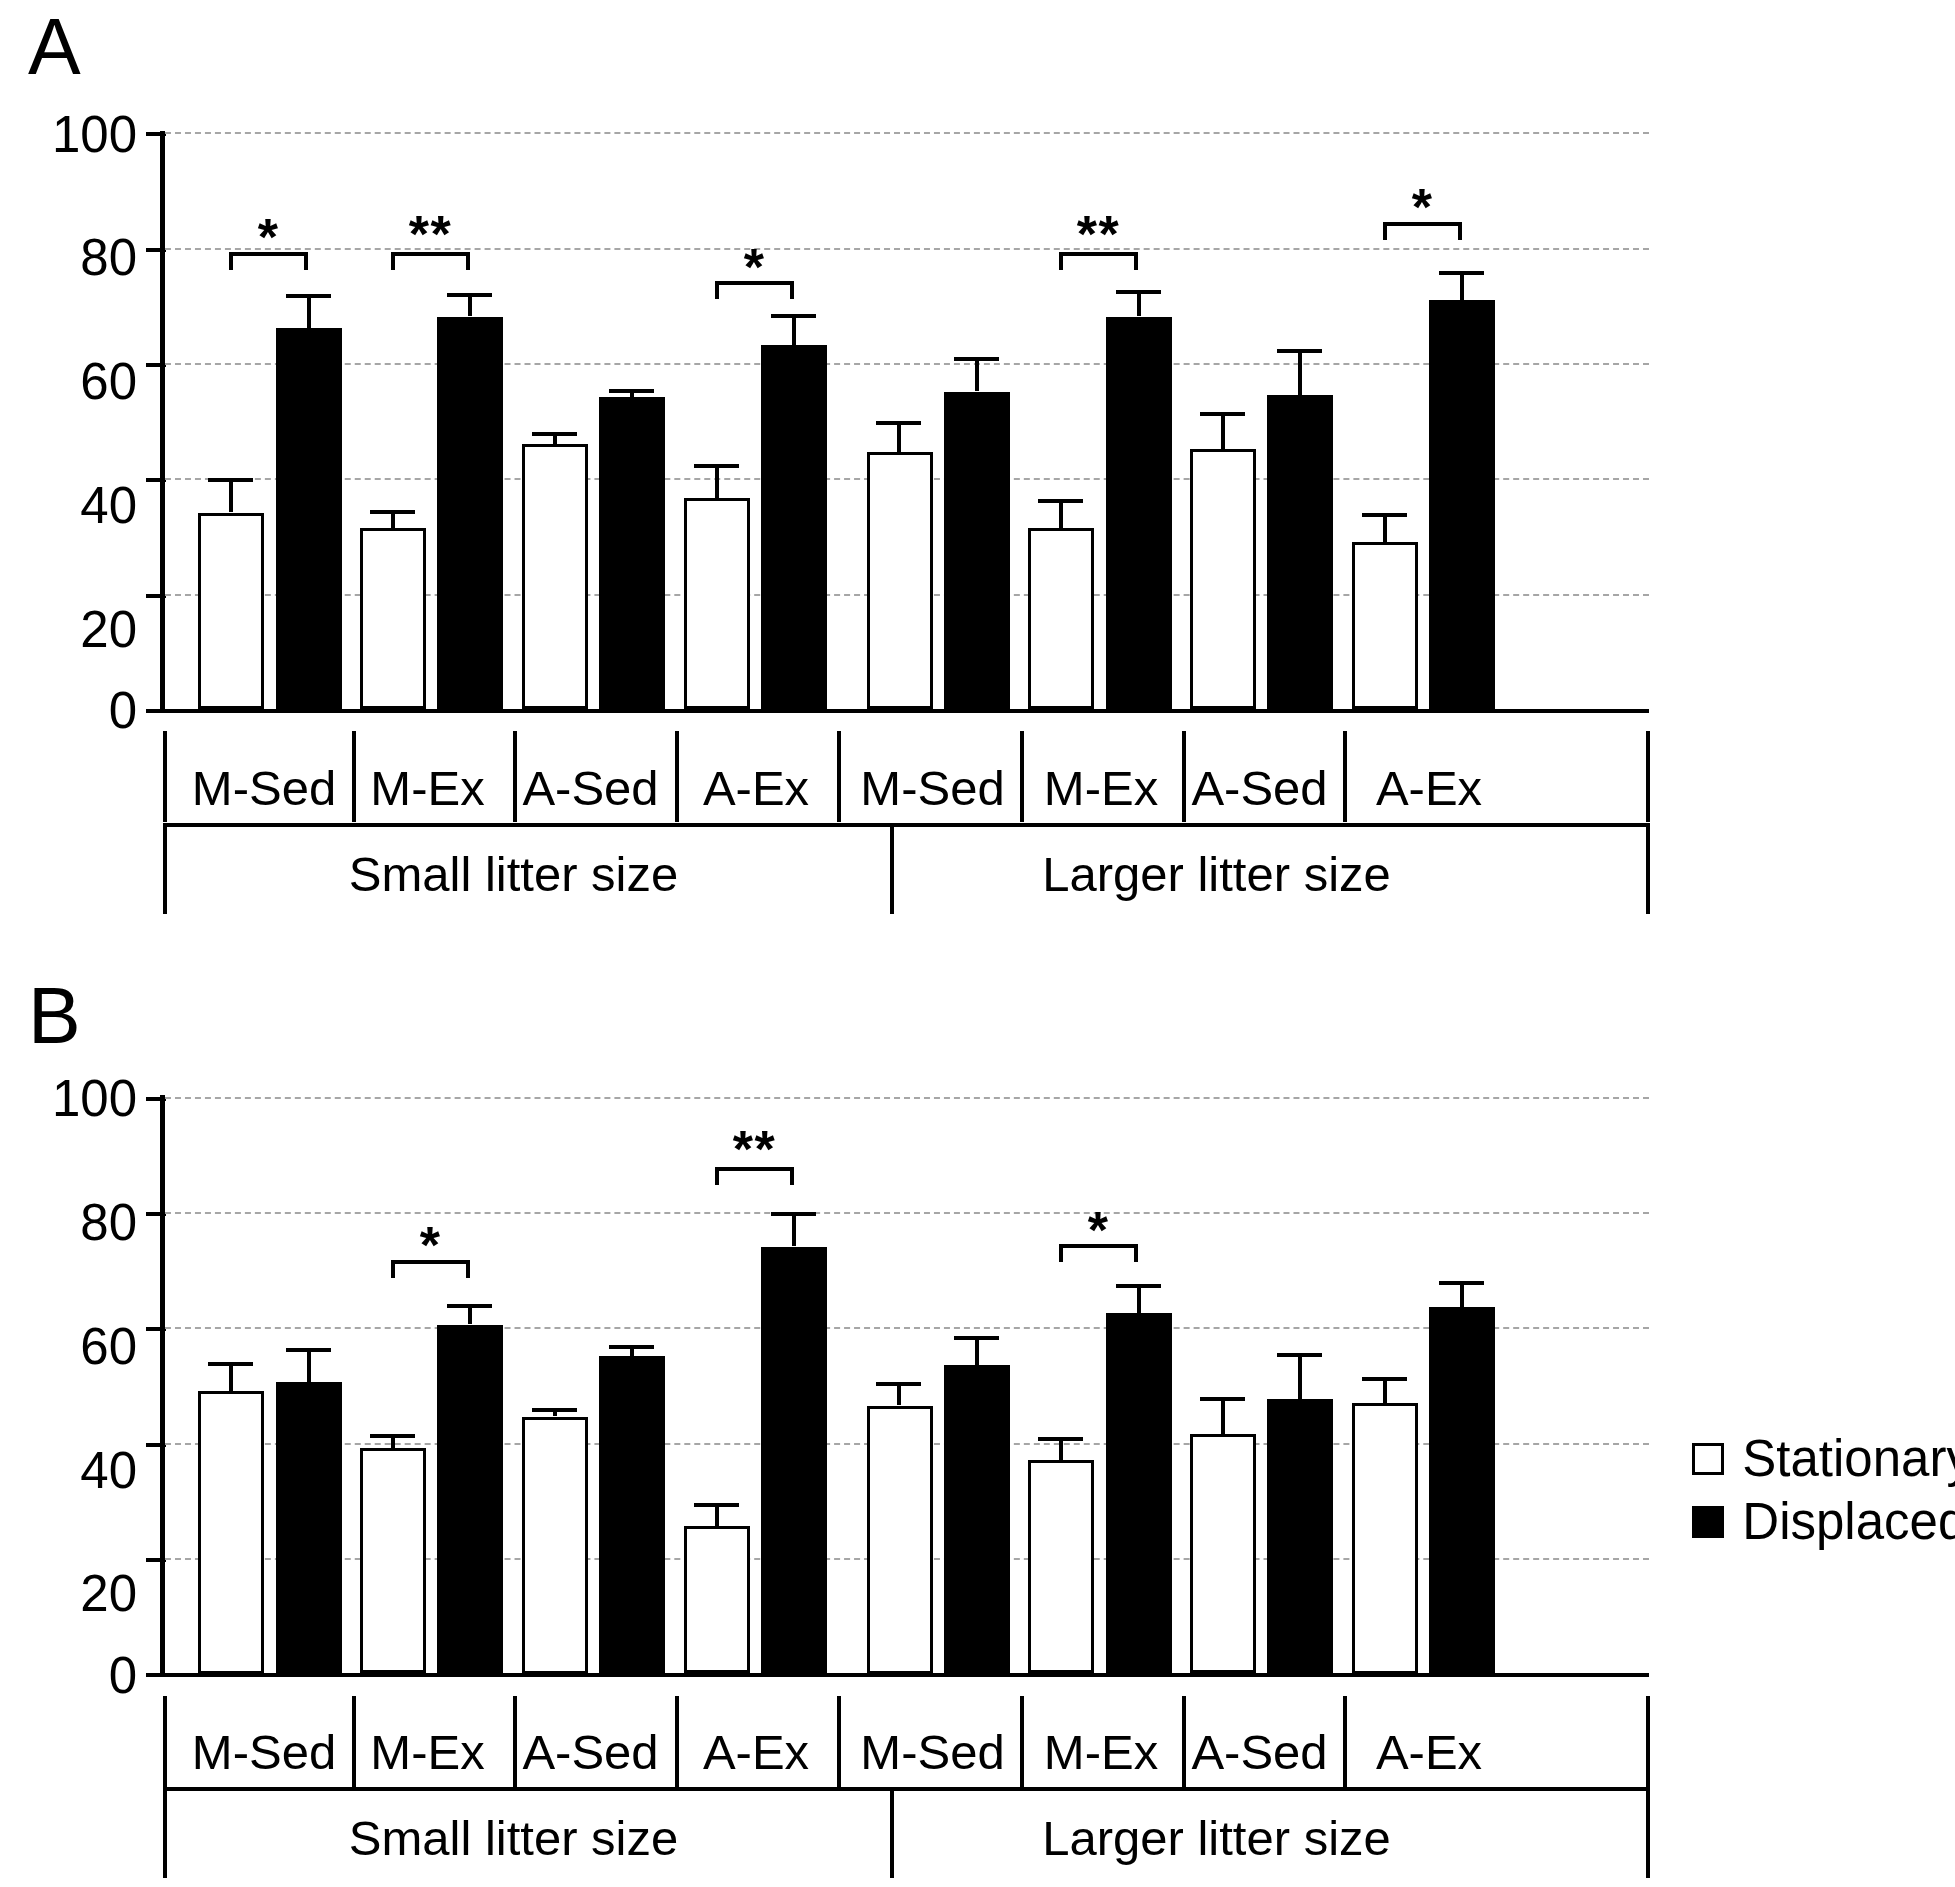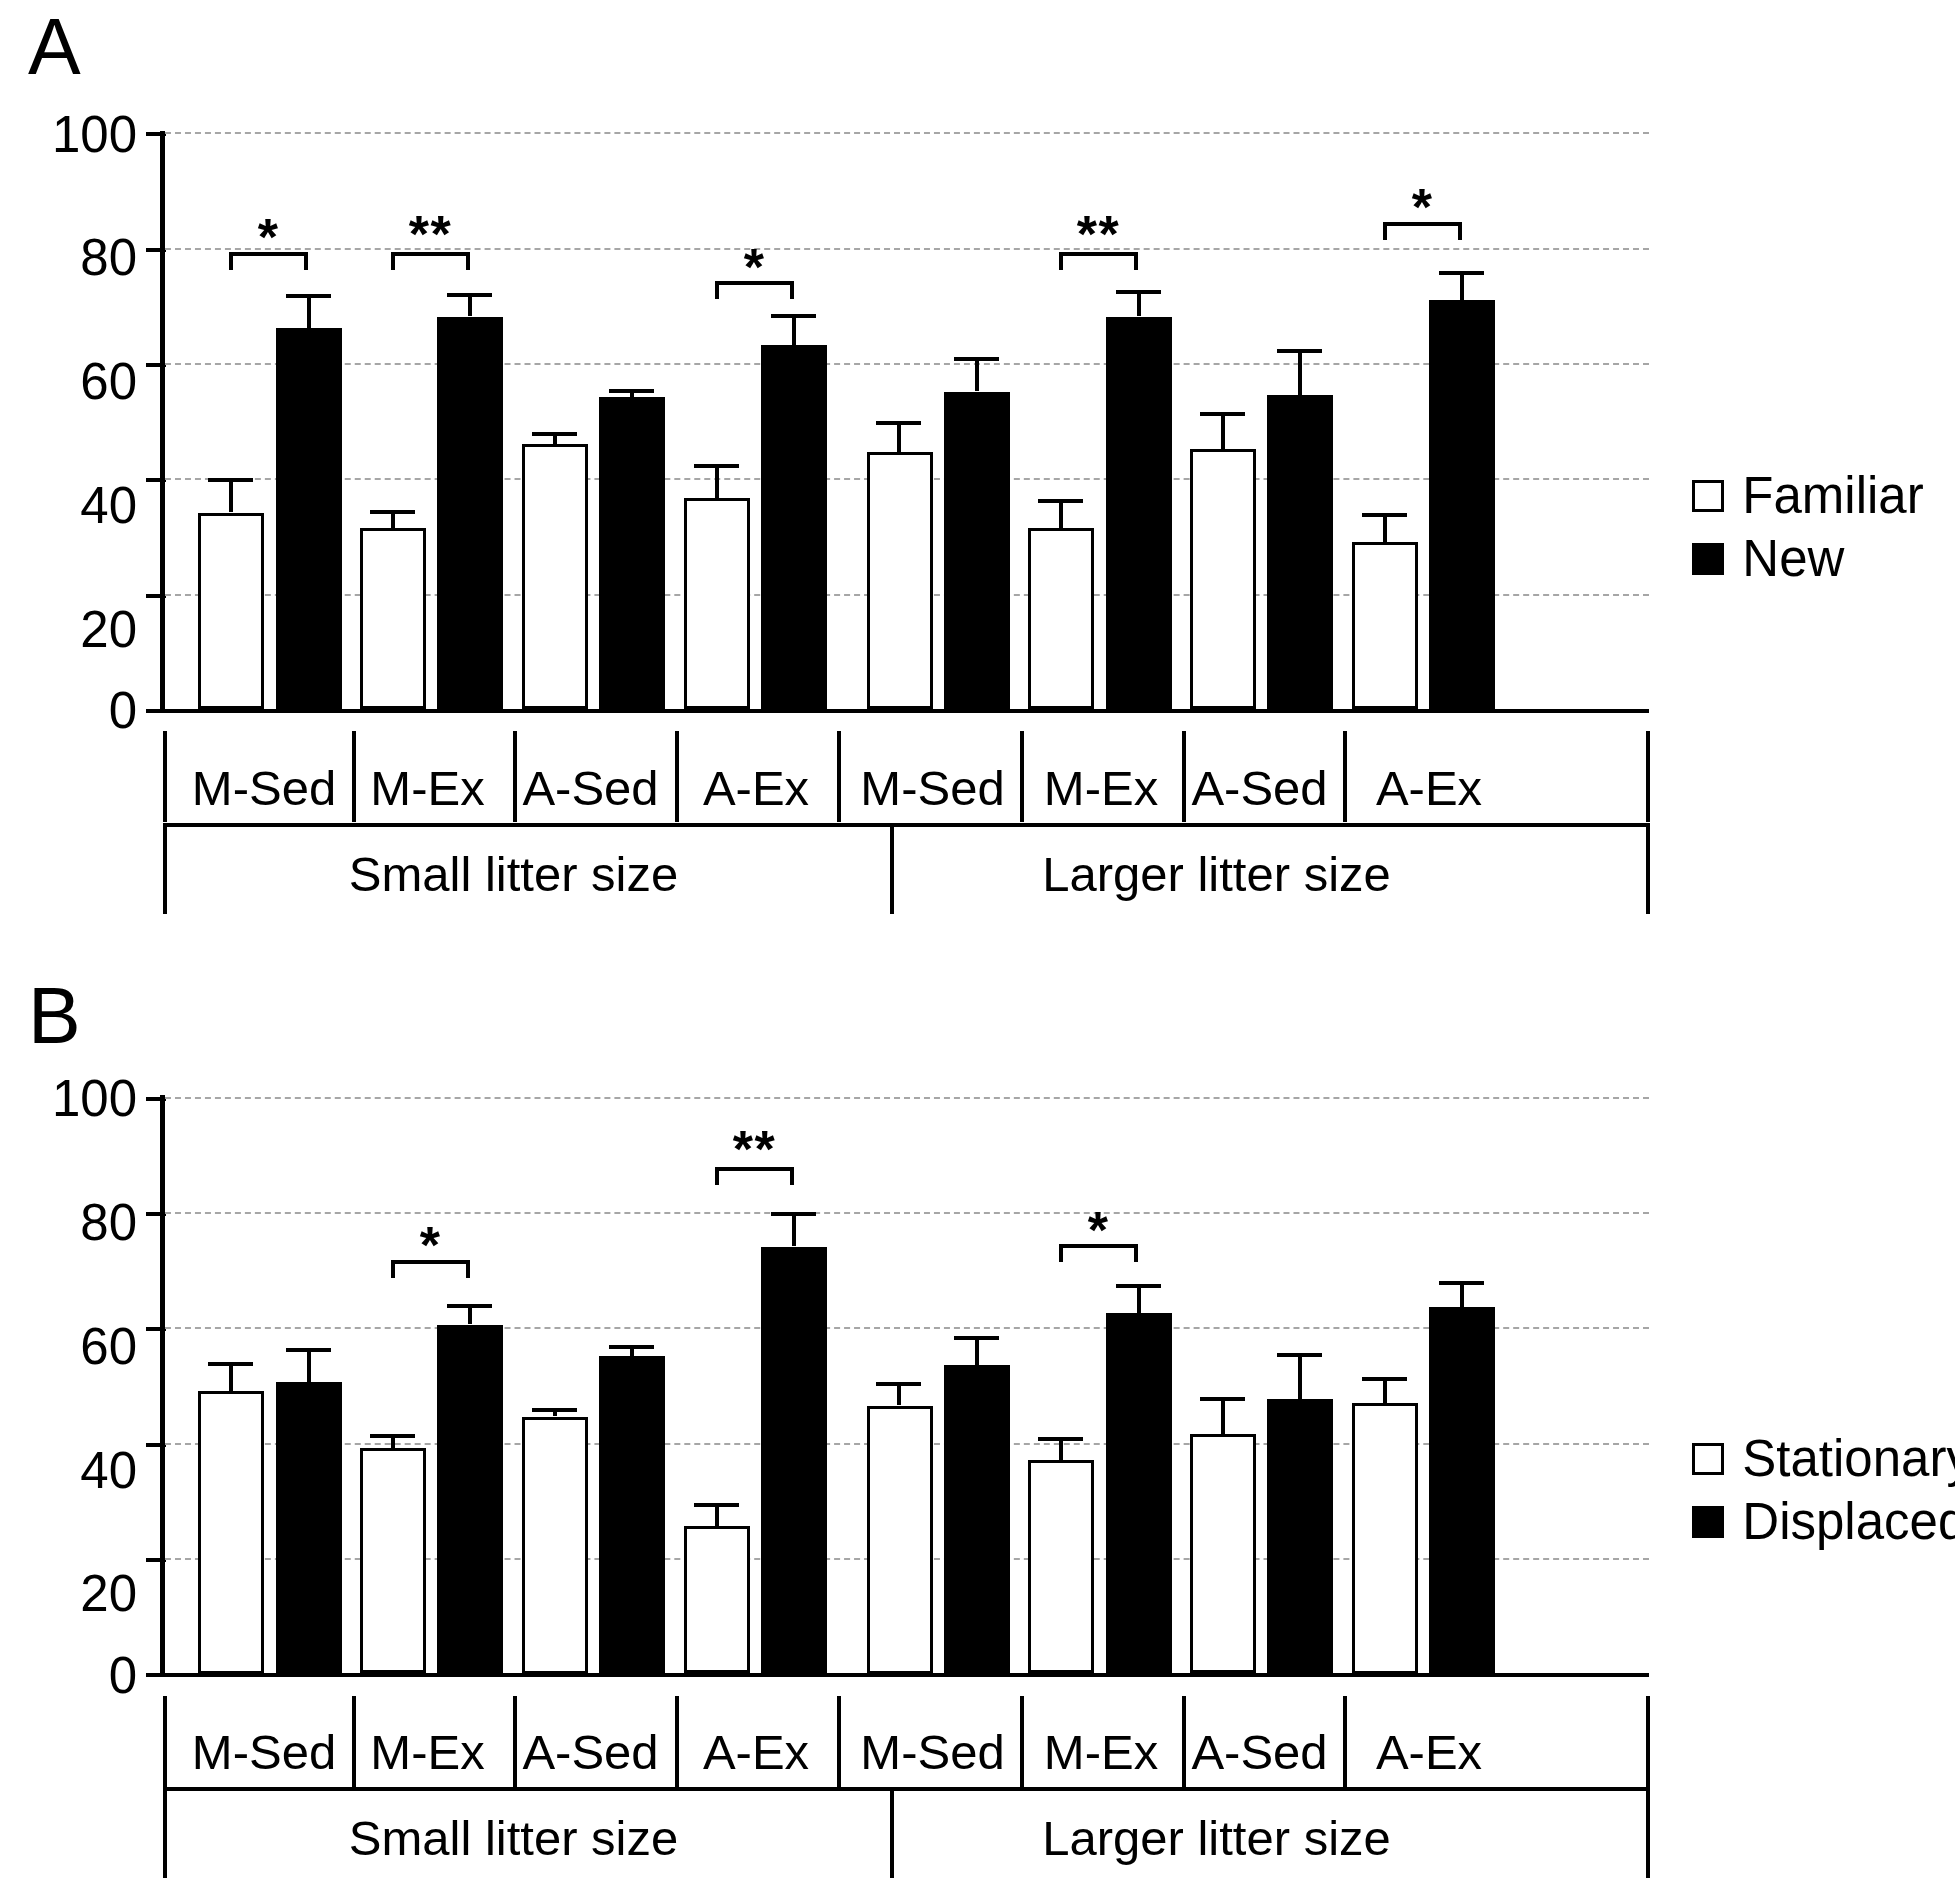--- a/index.html
+++ b/index.html
@@ -261,30 +261,20 @@
     <div class="sep-line" style="left:1343px; top:731px; height:91px;"></div>
     <div class="sep-line" style="left:1646px; top:731px; height:91px;"></div>
 
     <div class="litter-label" style="left:232px;  top:850px; width:563px;">Small litter size</div>
     <div class="litter-label" style="left:914px; top:850px; width:605px;">Larger litter size</div>
     <div class="sep-line" style="left:163px;  top:823px; height:91px;"></div>
     <div class="sep-line" style="left:890px; top:823px; height:91px;"></div>
     <div class="sep-line" style="left:1646px; top:823px; height:91px;"></div>
     <div class="bottom-rule" style="left:163px; top:823px; width:1486px;"></div>
 
-    <div class="legend" style="left:1692px; top:464px;">
-      <div class="legend-row">
-        <div class="swatch open"></div>
-        <div class="legend-text">Familiar</div>
-      </div>
-      <div class="legend-row">
-        <div class="swatch filled"></div>
-        <div class="legend-text">New</div>
-      </div>
-    </div>
   </div>
 
   <div class="panel" id="panel-b">
 
     <div class="panel-letter" style="left:28px; top:34px;">B</div>
 
     <div class="tick-label" style="top:156px; width:123px; left:14px;">100</div>
     <div class="tick-label" style="top:280px; width:123px; left:14px;">80</div>
     <div class="tick-label" style="top:404px; width:123px; left:14px;">60</div>
     <div class="tick-label" style="top:528px; width:123px; left:14px;">40</div>

